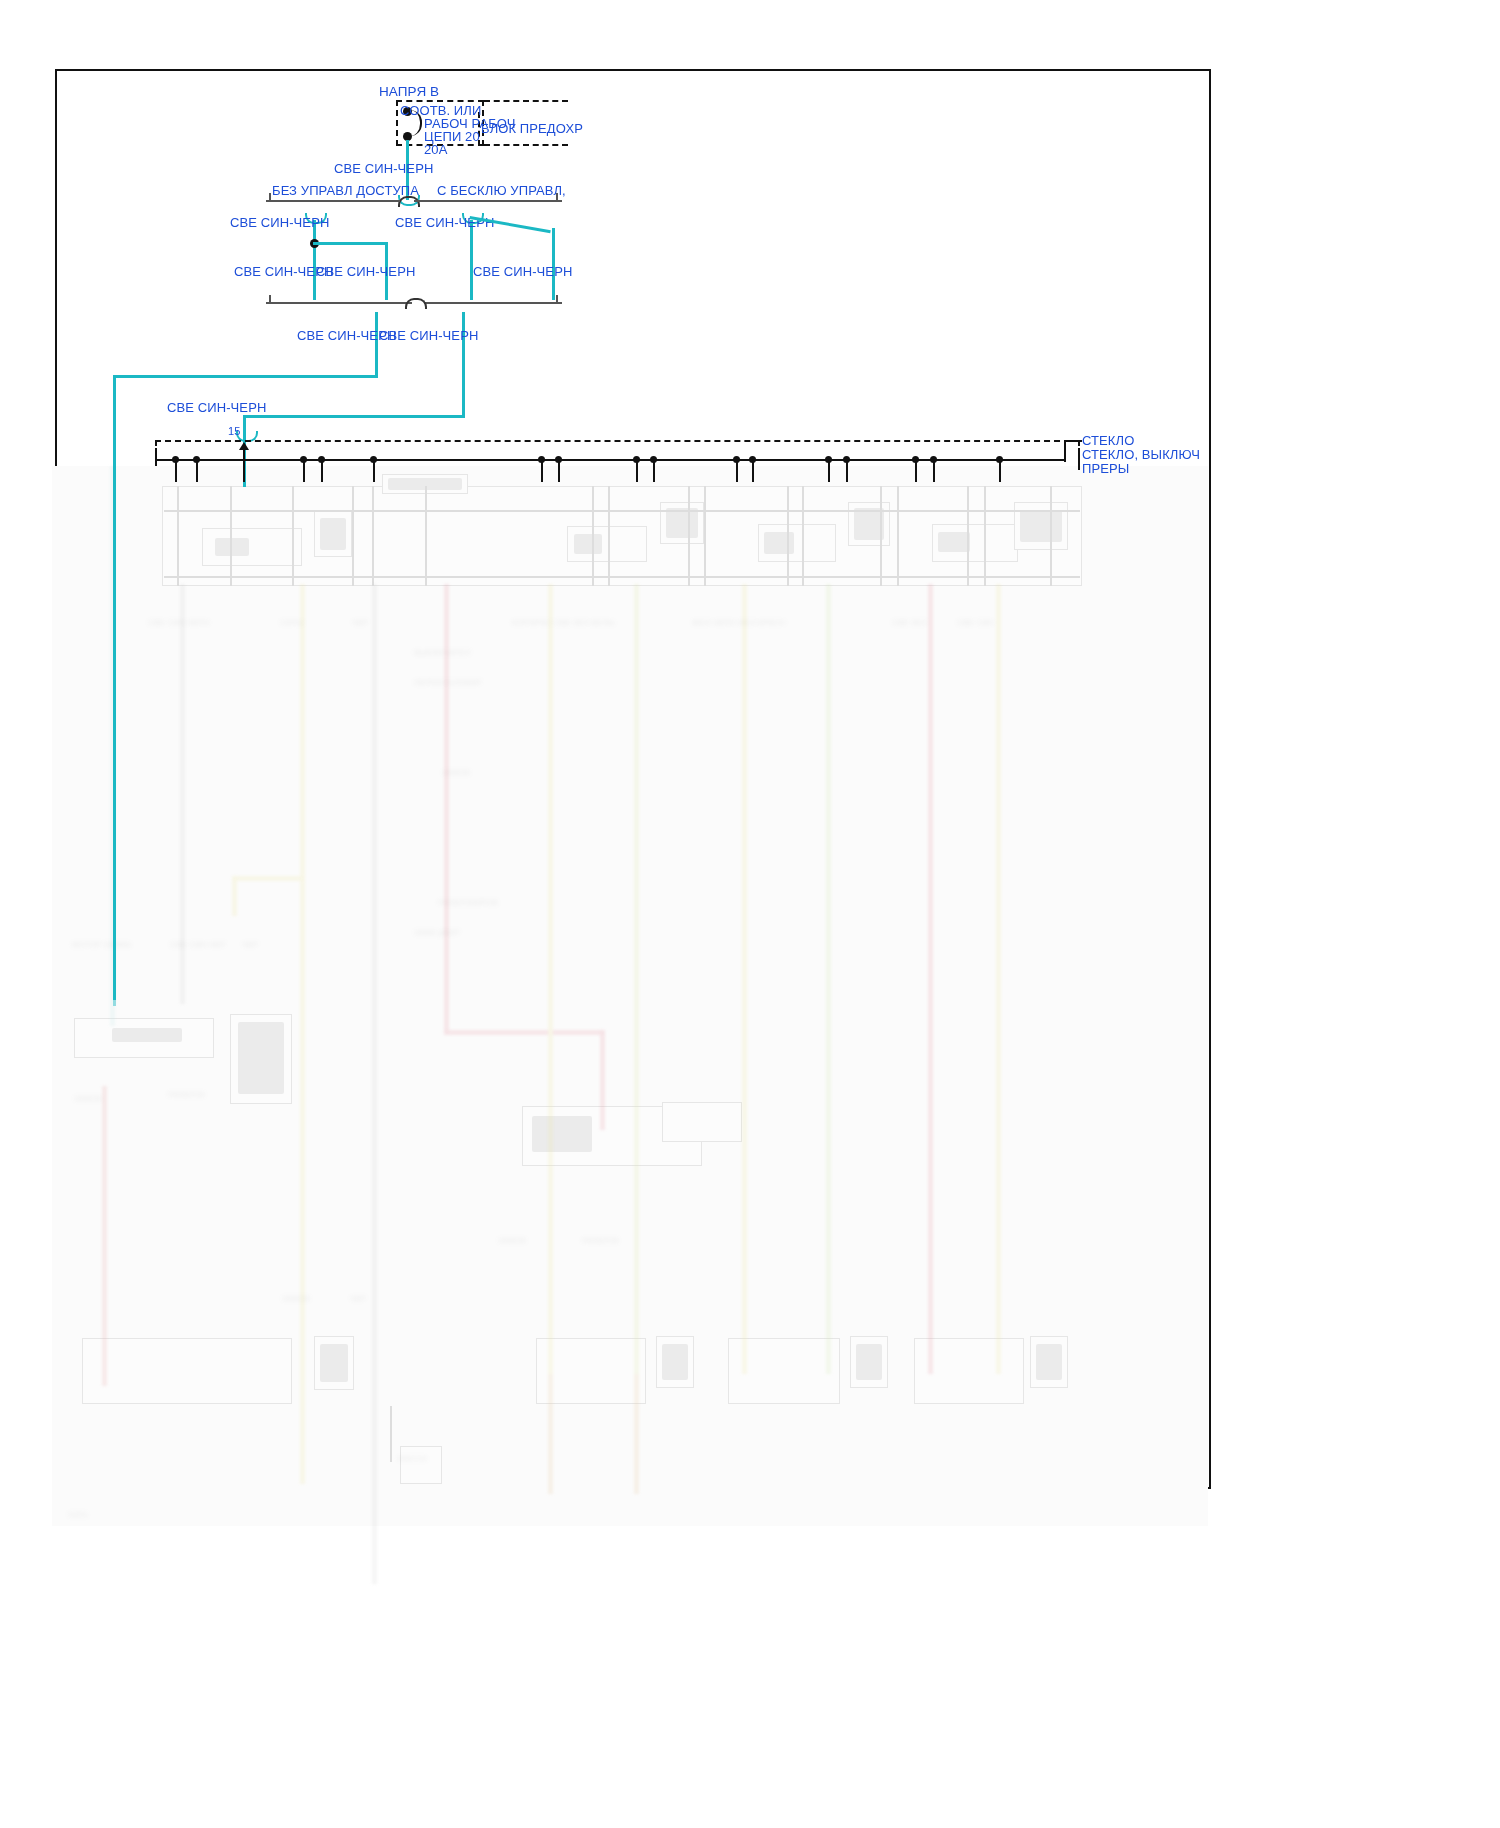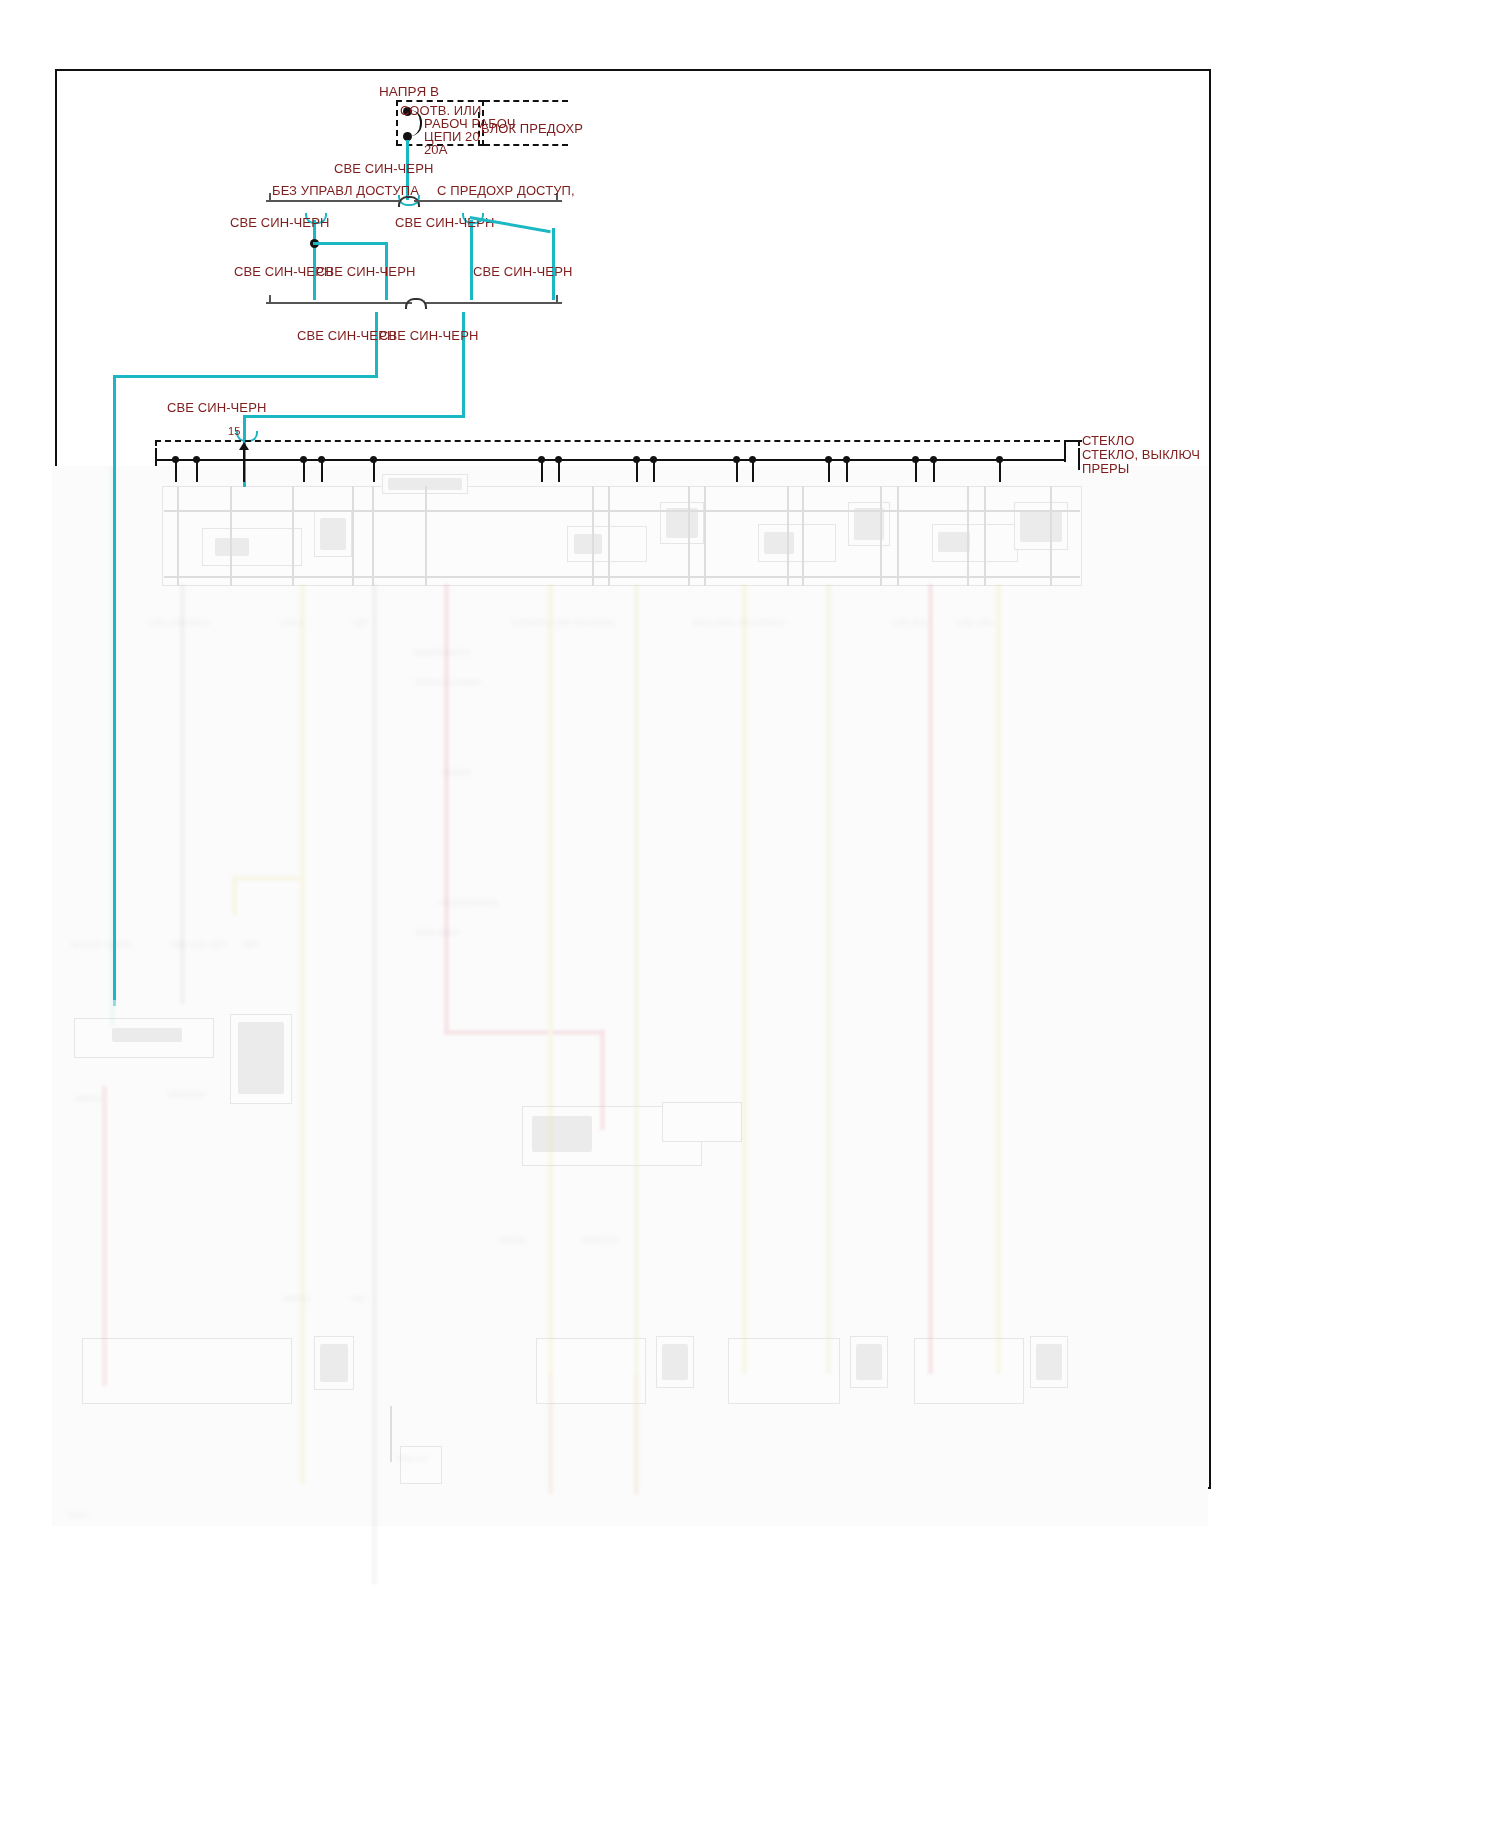--- a/index.html
+++ b/index.html
@@ -22,21 +22,21 @@
   .blk{position:absolute;background:#111;}
   .bv{width:2px;}
   .bh{height:2px;}
   .gry{position:absolute;background:#9a9a9a;}
   .gv{width:2px;}
   .gh{height:2px;}
 
   .dot{position:absolute;width:9px;height:9px;border-radius:50%;background:#111;}
   .dot.sm{width:7px;height:7px;}
 
-  .lbl{position:absolute;white-space:nowrap;color:#7f1d1d;font-size:13px;line-height:14px;letter-spacing:.1px;text-align:right;}
+  .lbl{position:absolute;white-space:nowrap;color:#1d4ed8;font-size:13px;line-height:14px;letter-spacing:.1px;text-align:right;}
   .lbl.b{font-size:13.5px;}
   .lbl.sm{font-size:11px;}
   .lbl.tiny{font-size:8px;color:#8e8e8e;}
 
   .dashbox{position:absolute;border:2px dashed #111;box-sizing:border-box;background:transparent;}
   .dashline{position:absolute;border-top:2px dashed #111;}
   .dashleft{position:absolute;border-left:2px dashed #111;}
 
   
   .brace{position:absolute;border-top:2px solid #555;border-radius:0;}
@@ -200,21 +200,21 @@
   <div class="lbl" style="left:334px;top:162px;">СВЕ СИН-ЧЕРН</div>
 
   <div class="cup" style="left:398px;top:195px;"></div>
   <div class="cap" style="left:398px;top:196px;"></div>
   <div class="brace" style="left:266px;top:200px;width:134px;border-top-color:#555;"></div>
   <div class="brace" style="left:414px;top:200px;width:148px;border-top-color:#555;"></div>
   <div style="position:absolute;left:259px;top:193px;width:10px;height:9px;border-right:2px solid #555;border-radius:0 0 0 8px;transform:rotate(0deg);"></div>
   <div style="position:absolute;left:556px;top:193px;width:10px;height:9px;border-left:2px solid #555;border-radius:0 0 8px 0;"></div>
 
   <div class="lbl" style="left:272px;top:184px;">БЕЗ УПРАВЛ ДОСТУПА</div>
-  <div class="lbl" style="left:437px;top:184px;">С ПРЕДОХР ДОСТУП,</div>
+  <div class="lbl" style="left:437px;top:184px;">С БЕСКЛЮ УПРАВЛ,</div>
 
   <div class="cup" style="left:305px;top:213px;"></div>
   <div class="wire wv" style="left:313px;top:220px;height:80px;"></div>
   <div class="lbl" style="left:230px;top:216px;">СВЕ СИН-ЧЕРН</div>
 
   <div class="dot" style="left:310px;top:239px;"></div>
   <div class="wire wh" style="left:313px;top:242px;width:74px;"></div>
   <div class="wire wv" style="left:385px;top:242px;height:58px;"></div>
 
   <div class="lbl" style="left:234px;top:265px;">СВЕ СИН-ЧЕРН</div>

